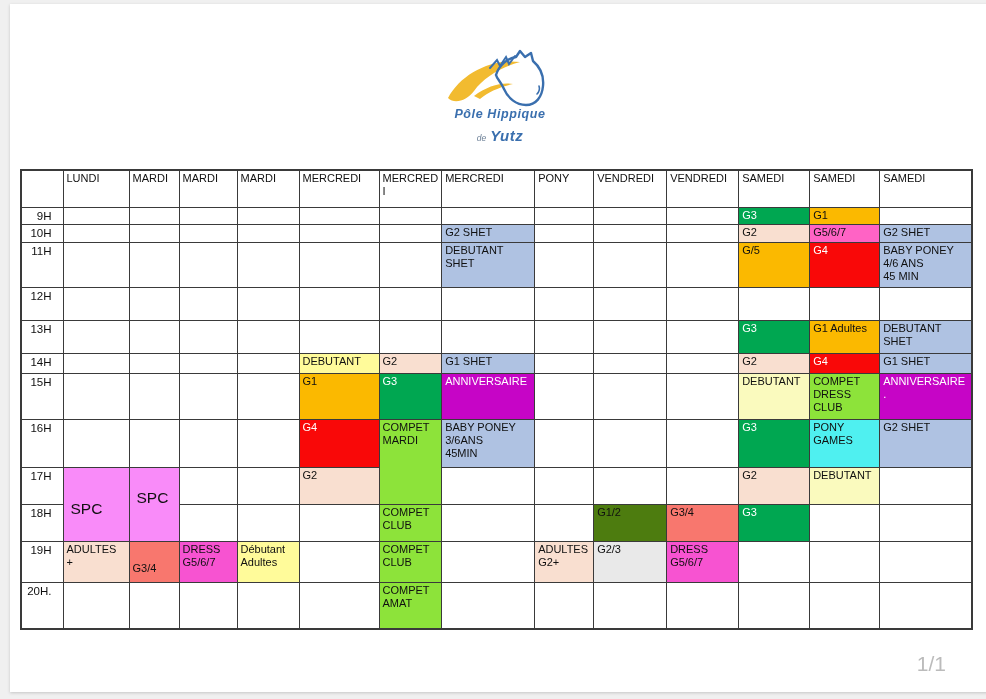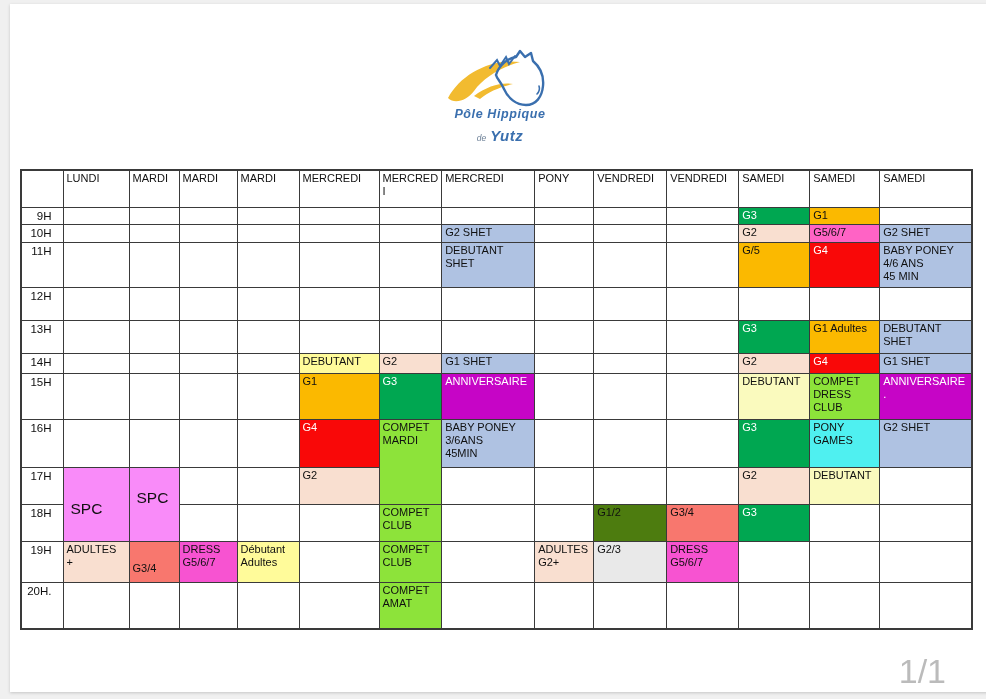--- a/index.html
+++ b/index.html
@@ -38,21 +38,21 @@
     overflow:hidden;
   }
   th { height:auto; }
   td.hour { text-align:right; padding-right:11px; font-size:11.5px; }
   td.spc { font-size:15.5px; vertical-align:middle; padding-left:7px; }
   td.spc-low div { padding-top:10px; }
   td.spc-high div { padding-bottom:12px; }
   td.low { vertical-align:bottom; padding-bottom:6px; }
   .page-num {
     position:absolute; right:44px; top:648px;
-    font-size:34px; color:var(--pagenum,#BBBBBB); font-weight:400;
+    font-size:21px; color:var(--pagenum,#BBBBBB); font-weight:400;
   }
 </style>
 </head>
 <body>
 
 <div class="sheet">
 
   <div class="logo-wrap">
     <svg class="horse" width="120" height="62" viewBox="0 0 120 62" aria-hidden="true">
       <path style="fill:var(--gold)" d="M8,50 C20,27 50,10 80,14 C62,19 44,29 34,43 C27,52 15,57 8,50 Z"></path>

